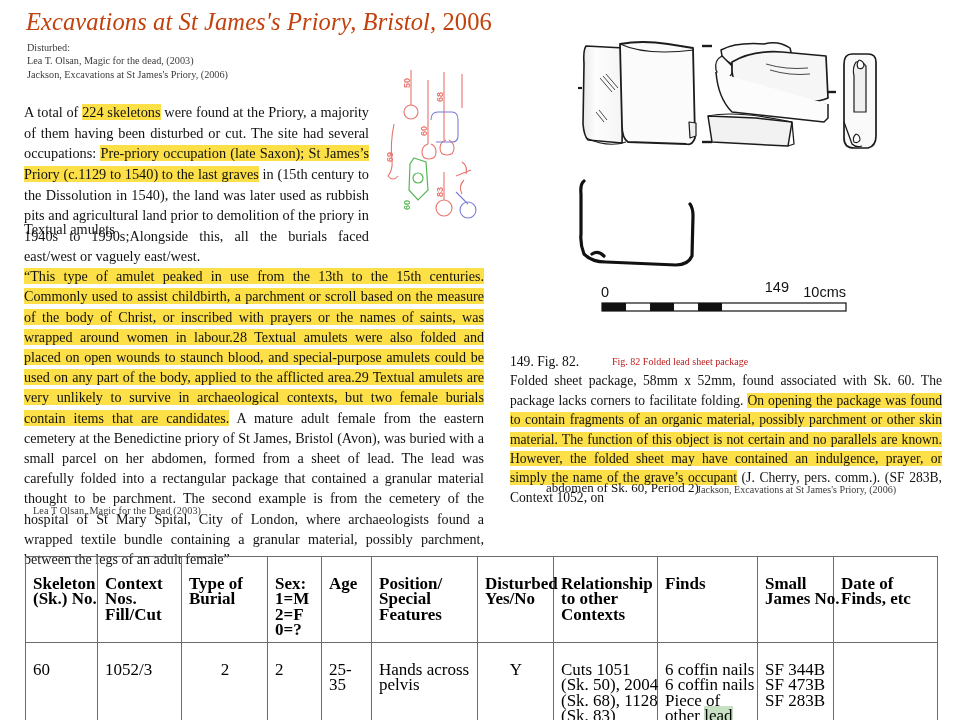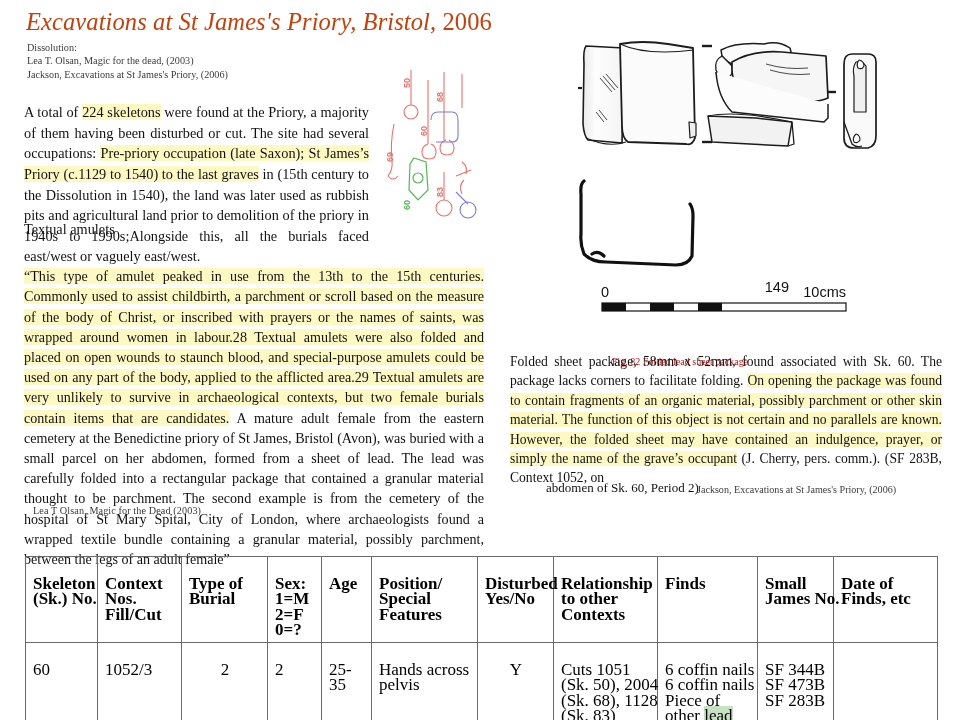--- a/index.html
+++ b/index.html
@@ -81,21 +81,21 @@
     position: absolute;
     left: 33px;
     top: 505px;
     font-size: 10.2px;
     color: #3a3a3a;
     letter-spacing: 0.1px;
   }
 
   
   .hl-pink {
-    background: #fef9c3;
+    background: #fde047;
     box-decoration-break: clone;
     -webkit-box-decoration-break: clone;
   }
   .hl-green {
     background: #c8e0c4;
     box-decoration-break: clone;
     -webkit-box-decoration-break: clone;
   }
 
   
@@ -193,21 +193,21 @@
 </style>
 </head>
 <body>
 
 <div id="title">
   <span>Excavations at St James's Priory, Bristol,</span>
   <span class="year">2006</span>
 </div>
 
 <div id="references">
-  <div>Dissolution:</div>
+  <div>Disturbed:</div>
   <div>Lea T. Olsan, Magic for the dead, (2003)</div>
   <div>Jackson, Excavations at St James's Priory, (2006)</div>
 </div>
 
 <p id="intro-para"><span>A total of </span><span class="hl-pink">224 skeletons</span><span> were found at the Priory, a majority of them having been disturbed or cut. The site had several occupations: </span><span class="hl-pink">Pre-priory occupation (late Saxon); St James’s Priory (c.1129 to 1540) to the last graves</span><span> in (15th century to the Dissolution in 1540), the land was later used as rubbish pits and agricultural land prior to demolition of the priory in 1940s to 1990s;Alongside this, all the burials faced east/west or vaguely east/west.</span></p>
 
 <div id="textual-amulets-heading">Textual amulets</div>
 
 <p id="quote-block"><span class="hl-pink">“This type of amulet peaked in use from the 13th to the 15th centuries. Commonly used to assist childbirth, a parchment or scroll based on the measure of the body of Christ, or inscribed with prayers or the names of saints, was wrapped around women in labour.28 Textual amulets were also folded and placed on open wounds to staunch blood, and special-purpose amulets could be used on any part of the body, applied to the afflicted area.29 Textual amulets are very unlikely to survive in archaeological contexts, but two female burials contain items that are candidates.</span><span> A mature adult female from the eastern cemetery at the Benedictine priory of St James, Bristol (Avon), was buried with a small parcel on her abdomen, formed from a sheet of lead. The lead was carefully folded into a rectangular package that contained a granular material thought to be parchment. The second example is from the cemetery of the hospital of St Mary Spital, City of London, where archaeologists found a wrapped textile bundle containing a granular material, possibly parchment, between the legs of an adult female”</span></p>
 
@@ -316,20 +316,21 @@
       <rect x="46" y="277" width="24" height="8" fill="#111"></rect>
       <rect x="94" y="277" width="24" height="8" fill="#111"></rect>
       <rect x="142" y="277" width="24" height="8" fill="#111"></rect>
     </g>
   </svg>
 </div>
 
 <div id="figure-caption">Fig. 82  Folded lead sheet package</div>
 
 <div id="fig-desc">
+  <div class="lead-line">149. Fig. 82.</div>
   <span>Folded sheet package, 58mm x 52mm, found associated with Sk. 60. The package lacks corners to facilitate folding. </span><span class="hl-pink">On opening the package was found to contain fragments of an organic material, possibly parchment or other skin material. The function of this object is not certain and no parallels are known. However, the folded sheet may have contained an indulgence, prayer, or simply the name of the grave’s occupant</span><span> (J. Cherry, pers. comm.). (SF 283B, Context 1052, on</span>
 </div>
 <div id="fig-desc-last">abdomen of Sk. 60, Period 2)</div>
 <div id="fig-citation">Jackson, Excavations at St James's Priory, (2006)</div>
 
 <table id="skeleton-table">
   <colgroup>
     <col style="width:72px">
       <col style="width:84px">
       <col style="width:86px">

